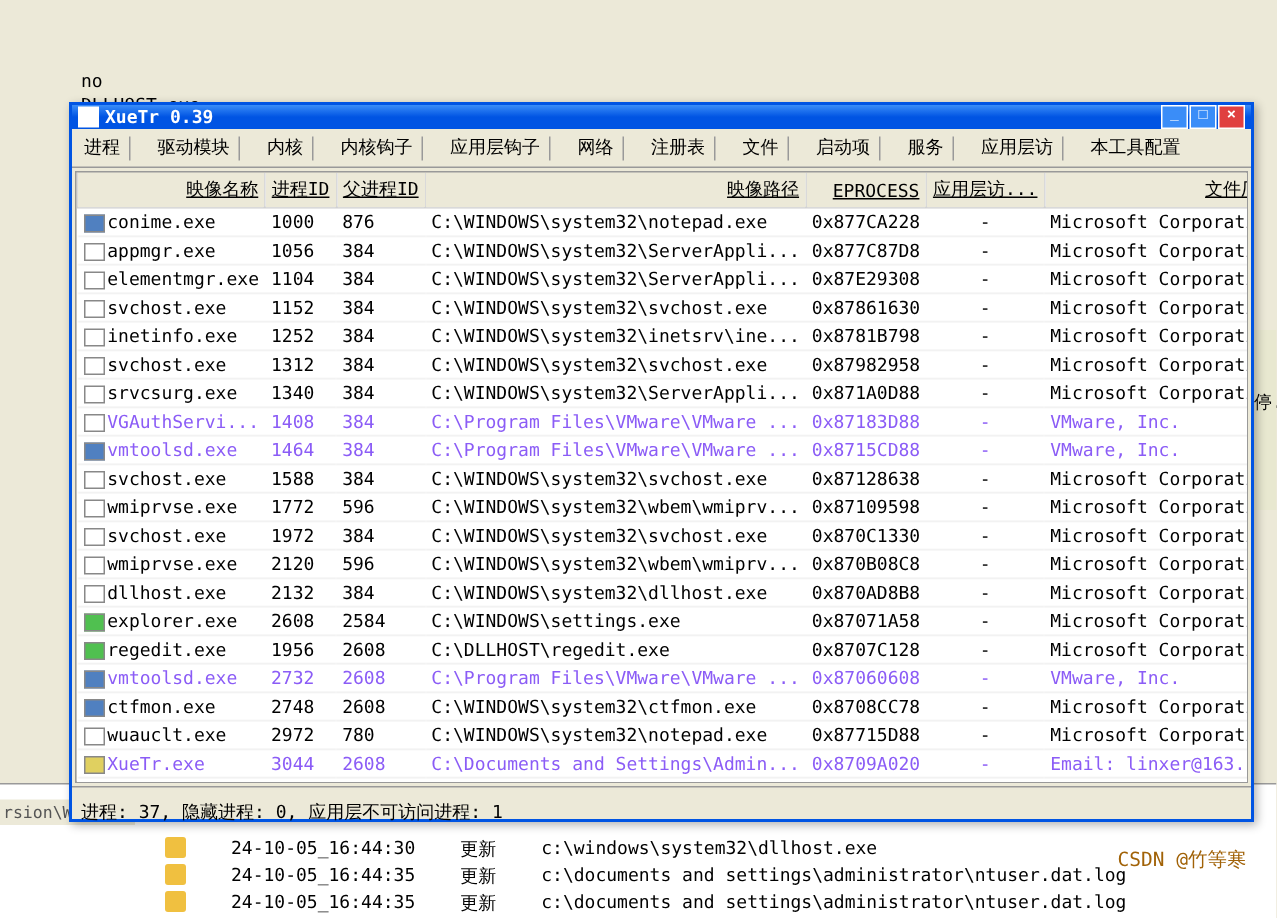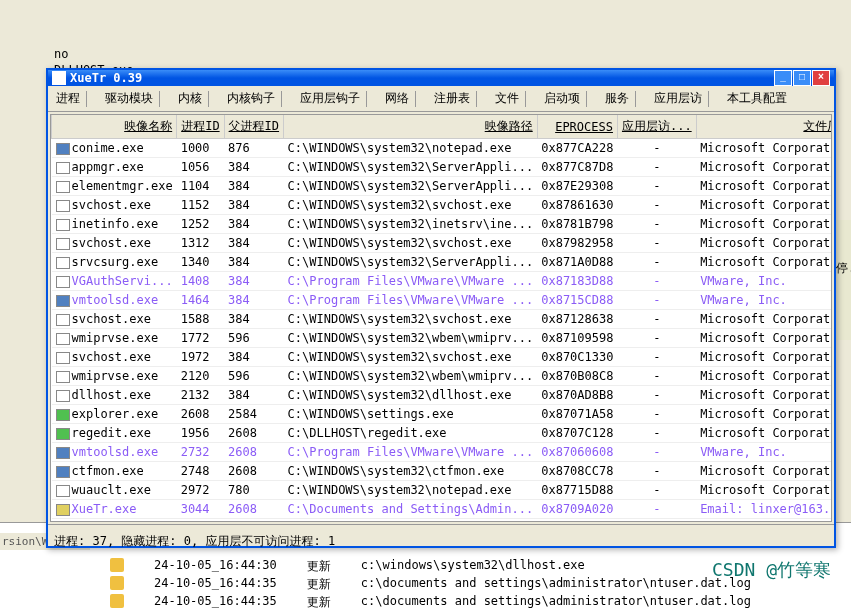--- a/index.html
+++ b/index.html
@@ -18,21 +18,21 @@
 .content { height: 408px; background: #fff; margin: 2px; border: 1px solid #999; overflow: auto; }
 .tbl { width: 100%; border-collapse: collapse; font-family: "SimSun", monospace; font-size: 12px; }
 .tbl th { background: #ece9d8; border: 1px solid #ccc; border-top: none; padding: 3px 4px; text-align: right; font-weight: normal; white-space: nowrap; cursor: pointer; position: sticky; top: 0; text-decoration: underline; }
 .tbl td { padding: 2px 4px; border-bottom: 1px solid #eee; white-space: nowrap; }
 .tbl tr.blue td { color: #8b5cf6; }
 .row-icon { width: 14px; height: 12px; display: inline-block; border: 1px solid #888; background: #fff; margin-right: 2px; vertical-align: middle; }
 .row-icon.blue { background: #5080c0; }
 .row-icon.green { background: #50c050; }
 .row-icon.yellow { background: #e0d060; }
 .status { height: 18px; background: #ece9d8; padding: 8px 6px; border-top: 1px solid #999; }
-.watermark { position: absolute; right: 20px; bottom: 30px; color: #0f766e; font-size: 18px; }
+.watermark { position: absolute; right: 20px; bottom: 30px; color: #a16207; font-size: 13px; }
 .explorer-bg { position: absolute; left: 0; bottom: 0; width: 851px; height: 90px; background: #fff; border-top: 1px solid #999; }
 .exp-left { position: absolute; left: 0; bottom: 62px; color: #555; font-size: 11px; padding: 2px; background: #ece9d8; }
 .exp-rows { position: absolute; left: 110px; bottom: 0; font-family: "SimSun", monospace; font-size: 12px; }
 .exp-row { height: 18px; display: flex; gap: 30px; }
 .exp-icon { width: 14px; height: 14px; background: #f0c040; display: inline-block; border-radius: 2px; }
 .side-strip { position: absolute; right: 0; top: 220px; width: 18px; height: 120px; background: #e8e8d0; border-left: 1px solid #999; }
 </style>
 </head>
 <body>
 

